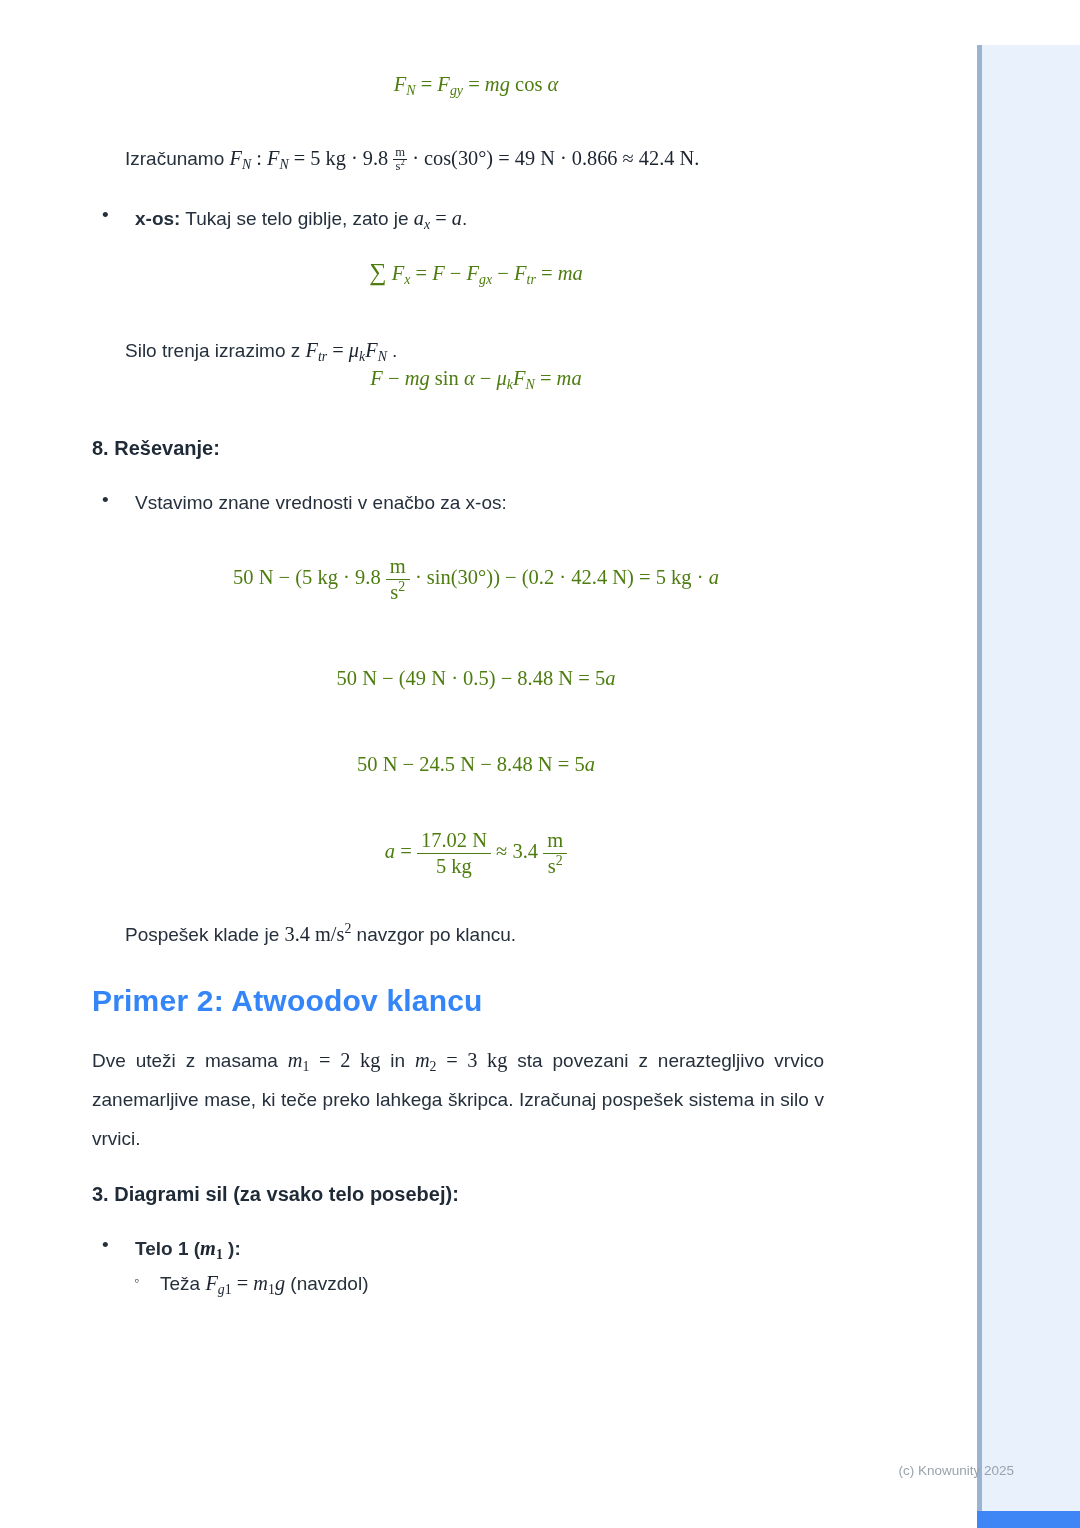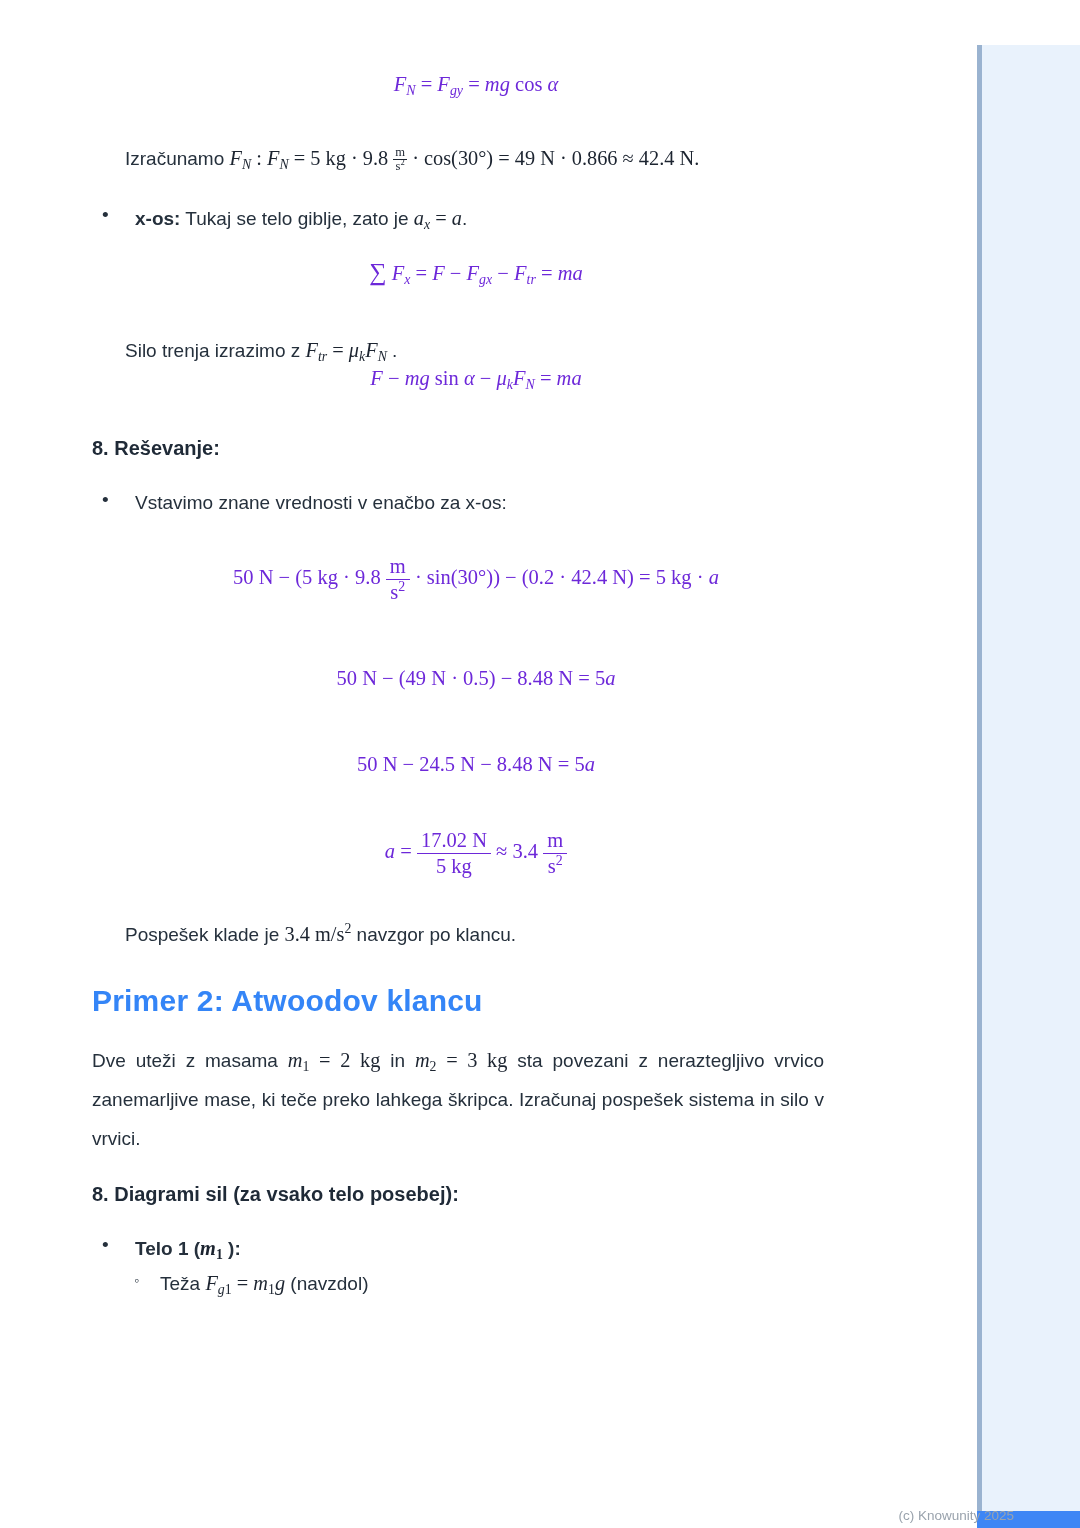--- a/index.html
+++ b/index.html
@@ -10,21 +10,21 @@
     --strip-line:#9ab3d0;
     --strip-bottom:#3e86f5;
   }
   html,body{margin:0;padding:0;}
   body{
     width:1080px;height:1528px;background:#ffffff;position:relative;overflow:hidden;
     font-family:"Liberation Sans",sans-serif;color:var(--text);
   }
   .content{position:absolute;left:92px;top:0;width:768px;padding-top:72px;}
   .formula{
-    font-family:"Liberation Serif",serif;font-size:20.5px;text-align:center;color:#6d28d9;
+    font-family:"Liberation Serif",serif;font-size:20.5px;text-align:center;color:#4d7c0f;
     line-height:1.25;
   }
   .formula i,.math i{font-family:"Liberation Serif",serif;}
   sub,sup{font-size:68%;line-height:0;}
   sub{vertical-align:-0.3em;}
   sup{vertical-align:0.6em;}
   .op{font-size:1.18em;}
   .frac{display:inline-block;vertical-align:middle;text-align:center;line-height:1.12;}
   .frac .num{display:block;border-bottom:1.4px solid currentColor;padding:0 4px 1px;}
   .frac .den{display:block;padding:1px 4px 0;}
@@ -63,21 +63,21 @@
   
   .side-strip{
     position:absolute;top:45px;right:0;bottom:0;width:98px;
     background:var(--strip-fill);border-left:5px solid var(--strip-line);
   }
   .side-bottom{
     position:absolute;left:-5px;right:0;bottom:0;height:17px;
     background:var(--strip-bottom);
   }
   .footer{
-    position:absolute;top:1508px;right:66px;z-index:5;
+    position:absolute;top:1463px;right:66px;z-index:5;
     font-size:13.5px;color:var(--footer-gray);
   }
 </style>
 </head>
 <body>
 
 <div class="page">
 
   <div class="content">
 
@@ -111,21 +111,21 @@
 
 
     <div class="formula m-f8"><i>a</i> = <span class="frac"><span class="num">17.02 N</span><span class="den">5 kg</span></span> ≈ 3.4 <span class="frac"><span class="num">m</span><span class="den">s<sup>2</sup></span></span></div>
 
     <p class="text indent m-pos">Pospešek klade je <span class="math">3.4 m/s<sup>2</sup></span> navzgor po klancu.</p>
 
     <h2 class="section-title m-h2">Primer 2: Atwoodov klancu</h2>
 
     <p class="text justify m-atw">Dve uteži z masama <span class="math"><i>m</i><sub>1</sub> = 2 kg</span> in <span class="math"><i>m</i><sub>2</sub> = 3 kg</span> sta povezani z neraztegljivo vrvico zanemarljive mase, ki teče preko lahkega škripca. Izračunaj pospešek sistema in silo v vrvici.</p>
 
-    <h3 class="subheading m-h3">8. Diagrami sil (za vsako telo posebej):</h3>
+    <h3 class="subheading m-h3">3. Diagrami sil (za vsako telo posebej):</h3>
 
     <div class="bullet-row m-telo">
       <span class="bullet">•</span>
       <div class="text"><b>Telo 1 (<span class="math"><i>m</i><sub>1</sub></span> ):</b></div>
     </div>
 
     <div class="sub-bullet-row m-teza">
       <span class="sub-bullet">◦</span>
       <div class="text">Teža <span class="math"><i>F</i><sub><i>g</i>1</sub> = <i>m</i><sub>1</sub><i>g</i></span> (navzdol)</div>
     </div>

